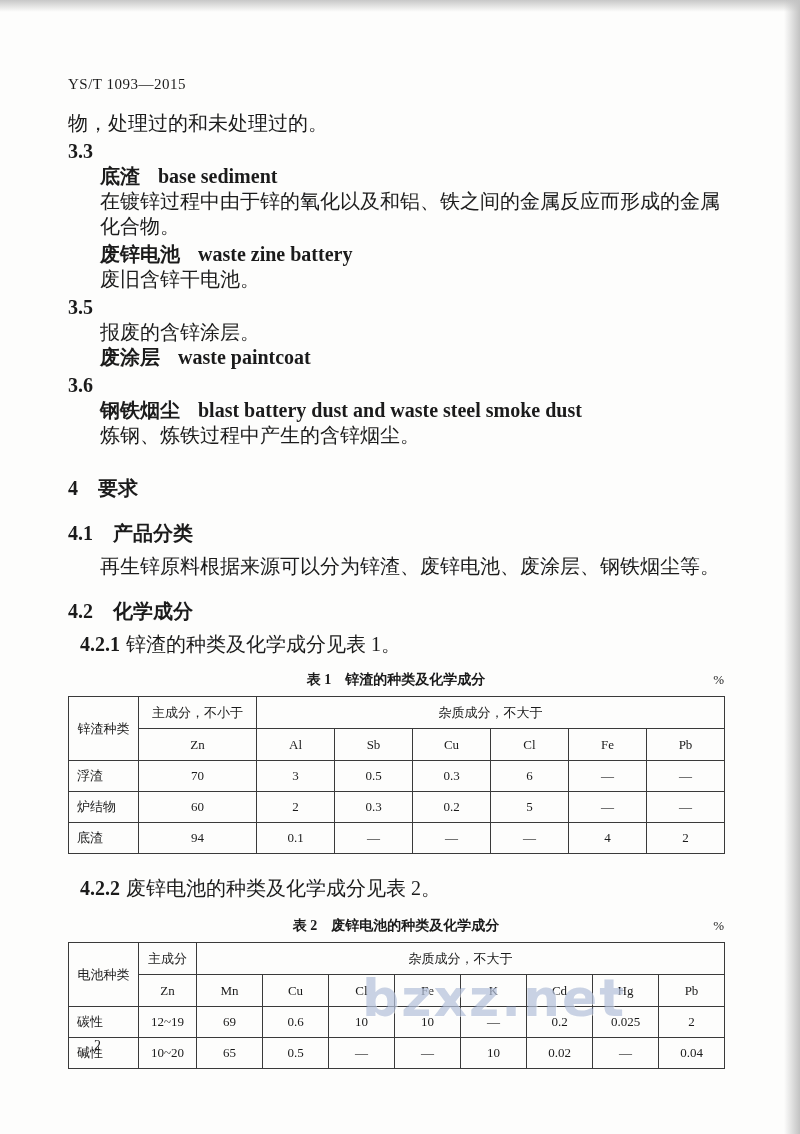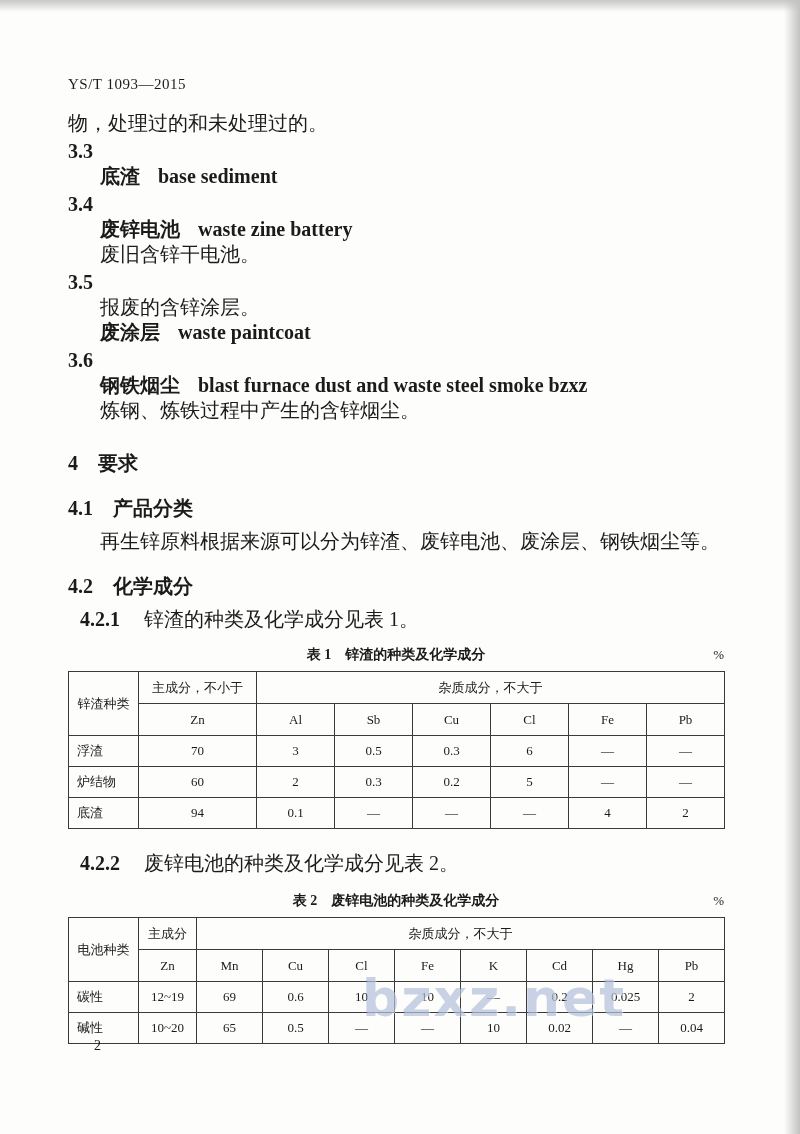--- a/index.html
+++ b/index.html
@@ -39,21 +39,21 @@
   .term-block { margin-top: 3px; }
   .term-number { font-weight: bold; }
   .term-title { padding-left: 32px; font-weight: bold; }
   .term-title .en { margin-left: 18px; }
   .term-def { padding-left: 32px; }
 
   .sec-heading { font-weight: bold; margin-top: 20px; }
   .sec4 { margin-top: 28px; }
   .para-indent { padding-left: 32px; margin-top: 8px; }
   .sub-clause { padding-left: 12px; margin-top: 8px; }
-  .sub-clause .num { font-weight: bold; margin-right: 24px; }
+  .sub-clause .num { font-weight: bold; margin-right: 6px; }
 
   .table-caption {
     position: relative;
     margin-top: 12px;
     width: 656px;
     text-align: center;
     font-size: 14px;
     line-height: 22px;
   }
   .table-caption .cap-text { font-weight: bold; }
@@ -115,42 +115,42 @@
 
     <div class="std-number">YS/T 1093—2015</div>
 
     <div class="line intro">物，处理过的和未处理过的。</div>
 
     <div class="term-block">
       <div class="line term-number">3.3</div>
       <div class="line term-title">
         <span class="zh">底渣</span><span class="en">base sediment</span>
       </div>
-    </div>
-
-    <div class="term-block">
-      <div class="line term-number">3.4</div>
+      <div class="line term-def">在镀锌过程中由于锌的氧化以及和铝、铁之间的金属反应而形成的金属化合物。</div>
+    </div>
+
+    <div class="term-block">
       <div class="line term-title">
         <span class="zh">废锌电池</span><span class="en">waste zine battery</span>
       </div>
       <div class="line term-def">废旧含锌干电池。</div>
     </div>
 
     <div class="term-block">
       <div class="line term-number">3.5</div>
       <div class="line term-def">报废的含锌涂层。</div>
       <div class="line term-title">
         <span class="zh">废涂层</span><span class="en">waste paintcoat</span>
       </div>
     </div>
 
     <div class="term-block">
       <div class="line term-number">3.6</div>
       <div class="line term-title">
-        <span class="zh">钢铁烟尘</span><span class="en">blast furnace dust and waste steel smoke bzxz</span>
+        <span class="zh">钢铁烟尘</span><span class="en">blast battery dust and waste steel smoke dust</span>
       </div>
       <div class="line term-def">炼钢、炼铁过程中产生的含锌烟尘。</div>
     </div>
 
     <div class="line sec-heading sec4">4　要求</div>
     <div class="line sec-heading">4.1　产品分类</div>
     <div class="line para-indent">再生锌原料根据来源可以分为锌渣、废锌电池、废涂层、钢铁烟尘等。</div>
     <div class="line sec-heading">4.2　化学成分</div>
 
     <div class="line sub-clause">

